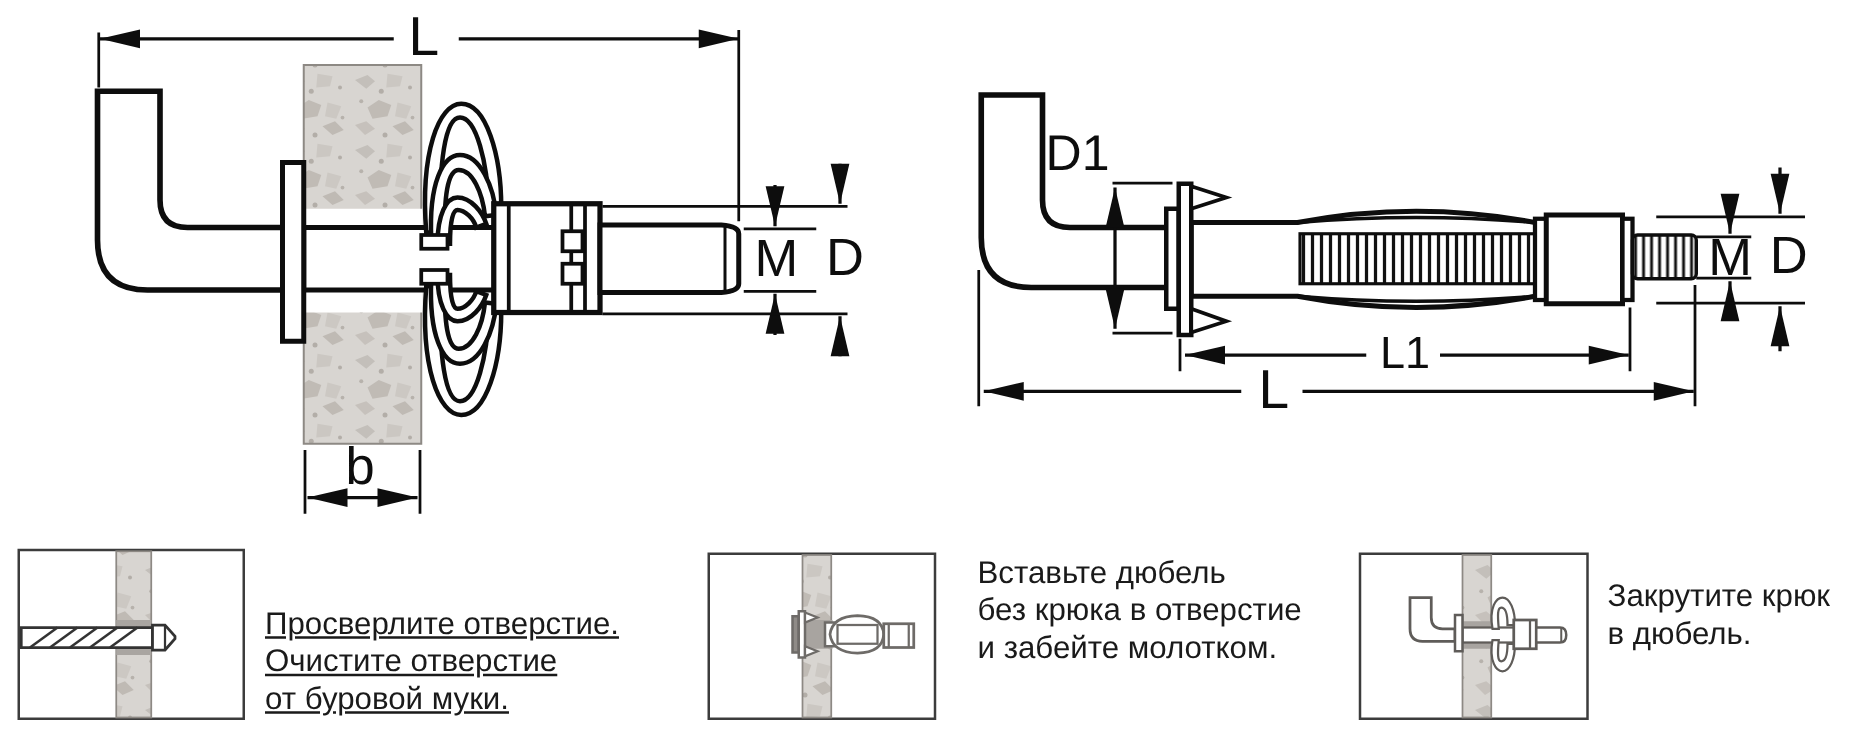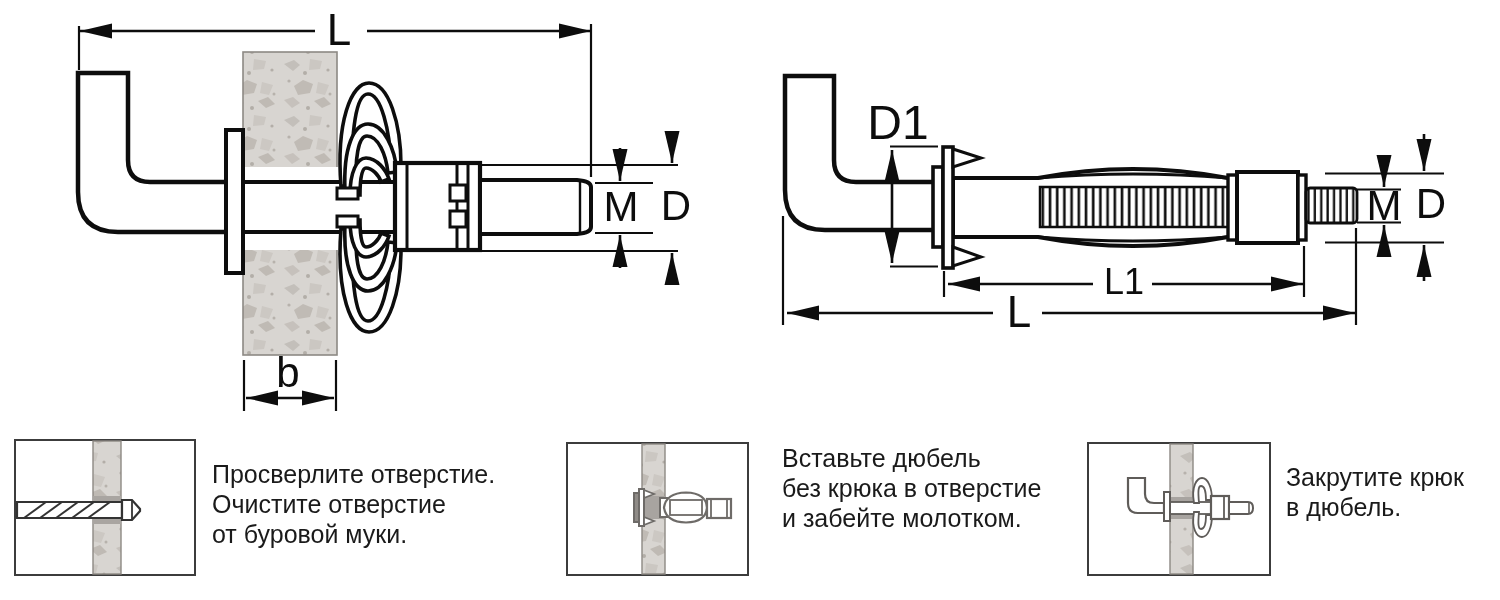--- a/index.html
+++ b/index.html
@@ -225,27 +225,27 @@
       <line x1="1249" y1="502" x2="1249" y2="514" stroke-width="1.6"></line>
     </g>
   </g>
 </svg>
 
   <div class="lbl" style="left:339px;top:30px;font-size:44px;">L</div>
   <div class="lbl" style="left:621px;top:207px;font-size:42px;">M</div>
   <div class="lbl" style="left:676px;top:206px;font-size:42px;">D</div>
   <div class="lbl" style="left:288px;top:373px;font-size:42px;">b</div>
 
-  <div class="lbl" style="left:898px;top:123px;font-size:48px;">D1</div>
+  <div class="lbl" style="left:862px;top:123px;font-size:40px;">D1</div>
   <div class="lbl" style="left:1124px;top:282px;font-size:36px;">L1</div>
   <div class="lbl" style="left:1019px;top:312px;font-size:44px;">L</div>
   <div class="lbl" style="left:1384px;top:206px;font-size:42px;">M</div>
   <div class="lbl" style="left:1431px;top:204px;font-size:42px;">D</div>
 
-  <div class="instr" style="left:212px;top:459px;">Просверлите отверстие.
+  <div class="instr" style="left:212px;top:484px;text-decoration:underline;">Просверлите отверстие.
 Очистите отверстие
 от буровой муки.</div>
   <div class="instr" style="left:766px;top:443px;margin-left:16px;">Вставьте дюбель
 без крюка в отверстие
 и забейте молотком.</div>
   <div class="instr" style="left:1286px;top:462px;">Закрутите крюк
 в дюбель.</div>
 </div>
 
 </body></html>

